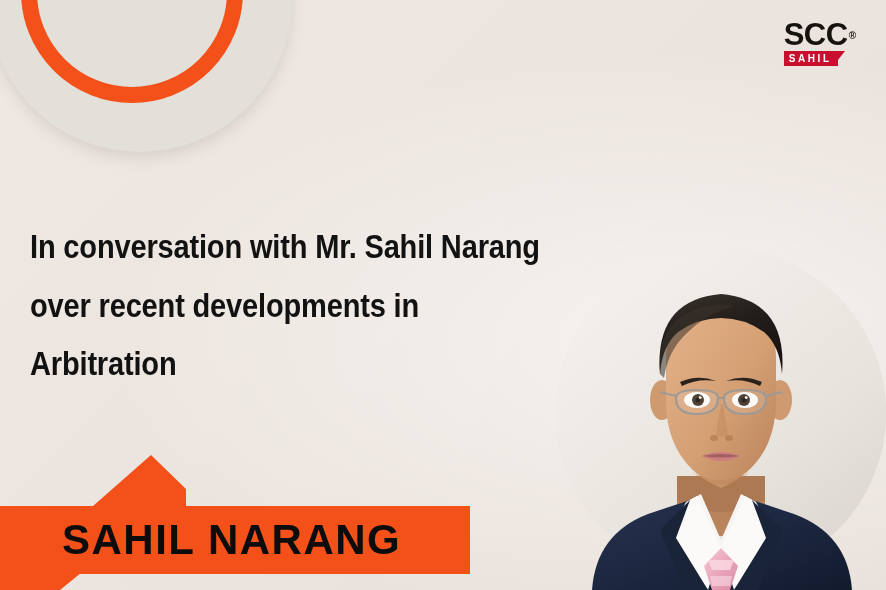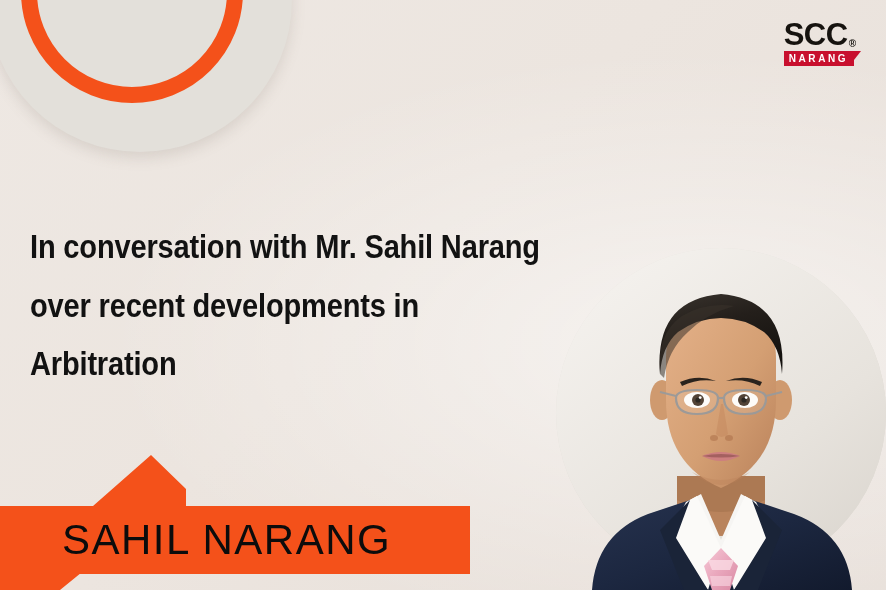--- a/index.html
+++ b/index.html
@@ -63,21 +63,21 @@
     gap: 14px;
   }
   .logo-scc {
     display: flex;
     flex-direction: column;
     align-items: flex-start;
     padding-bottom: 3px;
   }
   .logo-scc-top {
     display: flex;
-    align-items: flex-end;
+    align-items: center;
     line-height: 0.86;
   }
   .logo-scc-word {
     font-family: "Liberation Sans", sans-serif;
     font-weight: 700;
     font-size: 31px;
     letter-spacing: -0.5px;
     color: #16130f;
   }
   .logo-scc-reg {
@@ -167,21 +167,21 @@
     top: 506px;
     width: 470px;
     height: 68px;
     background: #f4511a;
     display: flex;
     align-items: center;
   }
   .name-banner-text {
     margin-left: 62px;
     font-family: "Liberation Sans", sans-serif;
-    font-weight: 400;
+    font-weight: 700;
     font-size: 42px;
     letter-spacing: 1.5px;
     color: #0c0c0c;
     white-space: nowrap;
   }
 
   
   .portrait {
     position: absolute;
     left: 556px;
@@ -204,21 +204,21 @@
     <div class="ring-orange"></div>
   </div>
 
   <div class="logo">
     <div class="logo-scc">
       <div class="logo-scc-top">
         <span class="logo-scc-word">SCC</span>
         <span class="logo-scc-reg">®</span>
       </div>
       <div class="logo-online-bar">
-        <span class="logo-online-text">NARANG</span>
+        <span class="logo-online-text">SAHIL</span>
       </div>
     </div>
   </div>
 
   <div class="headline">In conversation with Mr. Sahil Narang
 over recent developments in
 Arbitration</div>
 
   <div class="portrait-disc"></div>
 

